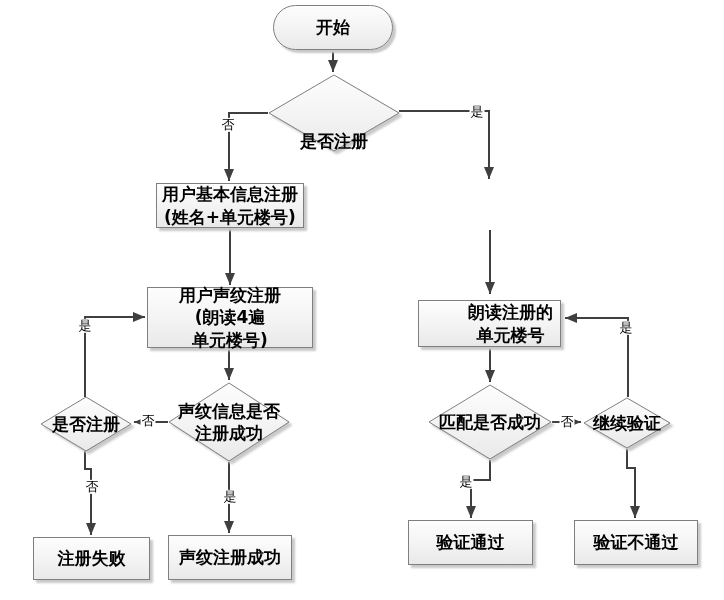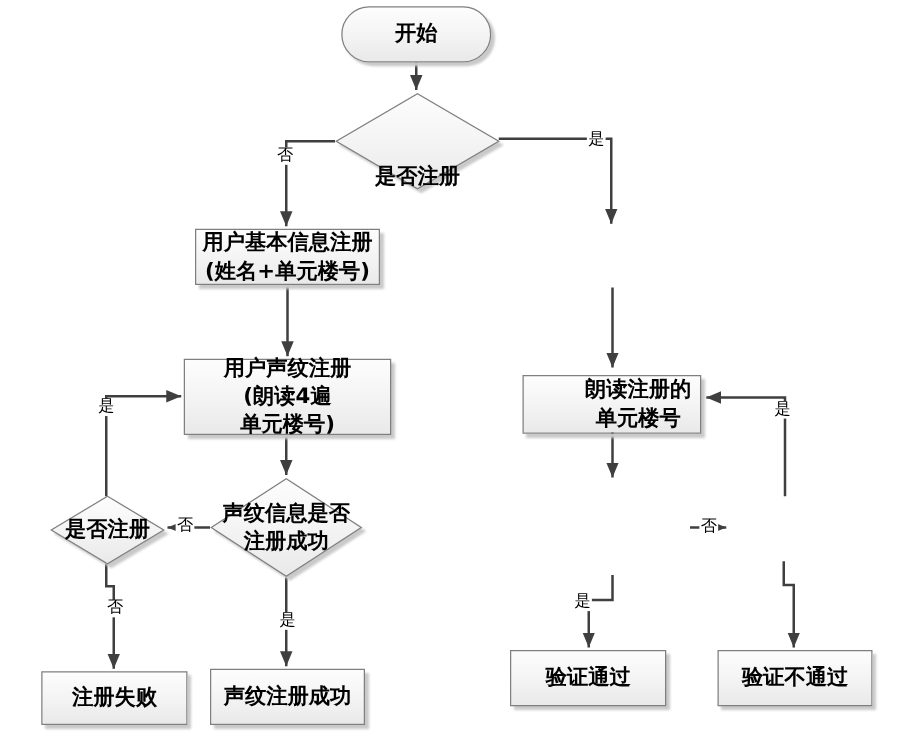--- a/index.html
+++ b/index.html
@@ -148,21 +148,33 @@
 
   <div class="node shape-rect" style="left:168px; top:535px; width:124px; height:45px;">
     <span class="label">声纹注册成功</span>
   </div>
 
 
   <div class="node shape-rect" style="left:418px; top:300px; width:143px; height:47px;padding-left:42px;">
     <span class="label">朗读注册的单元楼号</span>
   </div>
 
+  <div class="node shape-diamond" style="left:428px; top:384px; width:124px; height:76px;">
+    <svg class="dshape" viewBox="0 0 124 76" preserveAspectRatio="none">
+      <polygon points="62,1 123,38 62,75 1,38" fill="url(#shapeGrad)" stroke="#7f7f7f" stroke-width="1"></polygon>
+    </svg>
+    <span class="label">匹配是否成功</span>
+  </div>
 
+  <div class="node shape-diamond" style="left:583px; top:397px; width:88px; height:52px;">
+    <svg class="dshape" viewBox="0 0 88 52" preserveAspectRatio="none">
+      <polygon points="44,1 87,26 44,51 1,26" fill="url(#shapeGrad)" stroke="#7f7f7f" stroke-width="1"></polygon>
+    </svg>
+    <span class="label">继续验证</span>
+  </div>
 
   <div class="node shape-rect" style="left:408px; top:520px; width:125px; height:45px;">
     <span class="label">验证通过</span>
   </div>
 
   <div class="node shape-rect" style="left:574px; top:520px; width:124px; height:45px;">
     <span class="label">验证不通过</span>
   </div>
 
   <span class="edge-label" style="left:228px; top:125px;">否</span>

